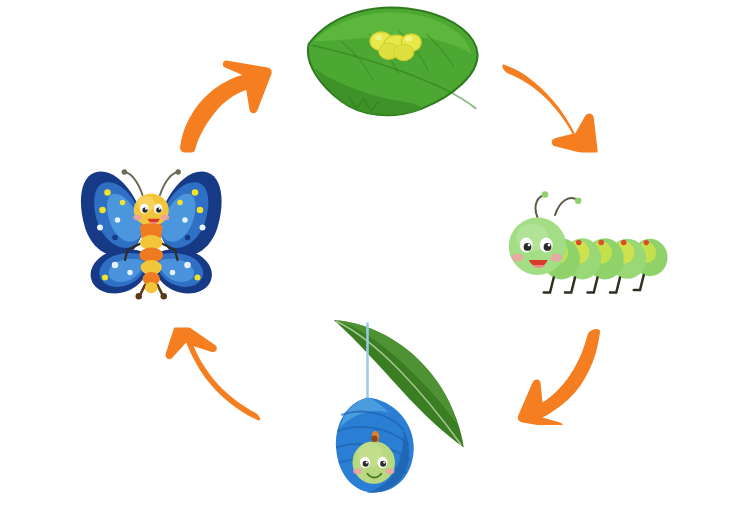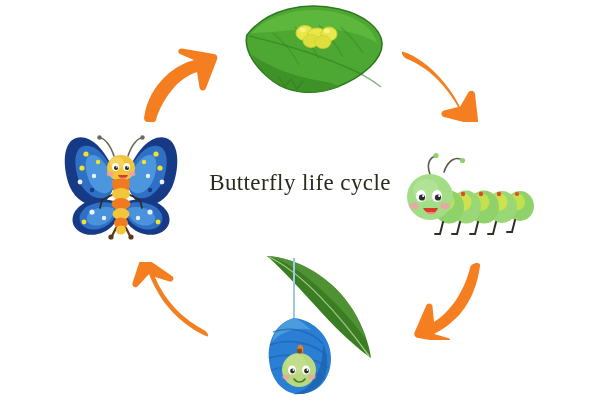--- a/index.html
+++ b/index.html
@@ -42,21 +42,20 @@
   #arrow-egg-to-larva   { left: 398px; top: 46px;  width: 86px; height: 76px; }
   #arrow-larva-to-pupa  { left: 402px; top: 262px; width: 86px; height: 78px; }
   #arrow-pupa-to-adult  { left: 122px; top: 262px; width: 90px; height: 78px; }
   #arrow-adult-to-egg   { left: 136px; top: 46px;  width: 84px; height: 76px; }
 </style>
 </head>
 <body>
 
 <div id="canvas" style="background: rgb(255, 255, 255);">
 
-  <div id="title" style="color: rgb(43, 43, 29);">Butterfly life cycle</div>
 
   <div class="stage" id="stage-egg">
     <svg viewBox="0 0 142 92" width="142" height="92">
       <g>
         <path d="M4 32 C24 6 62 -2 96 6 C122 12 138 26 139 40 C140 56 120 74 94 84 C70 93 46 90 30 78 C14 66 0 48 4 32 Z" fill="#4ca832" stroke="#2f7a1e" stroke-width="1.6"></path>
         <path d="M8 30 C28 10 64 2 96 10 C118 16 132 28 134 40 C118 30 92 24 64 26 C40 28 20 30 8 30 Z" fill="#5fba3e" opacity="0.85"></path>
         <path d="M96 84 C72 93 46 90 30 78 C22 72 14 62 9 52 C26 64 52 74 78 78 C86 79 92 81 96 84 Z" fill="#3d8f27" opacity="0.9"></path>
         <path d="M6 33 C36 40 78 52 112 68 C124 74 133 80 138 84" fill="none" stroke="#2f7a1e" stroke-width="1.4" opacity="0.55"></path>
         <path d="M30 30 C42 40 50 50 56 62" fill="none" stroke="#2f7a1e" stroke-width="1.1" opacity="0.4"></path>
         <path d="M52 24 C62 34 70 44 76 56" fill="none" stroke="#2f7a1e" stroke-width="1.1" opacity="0.4"></path>

